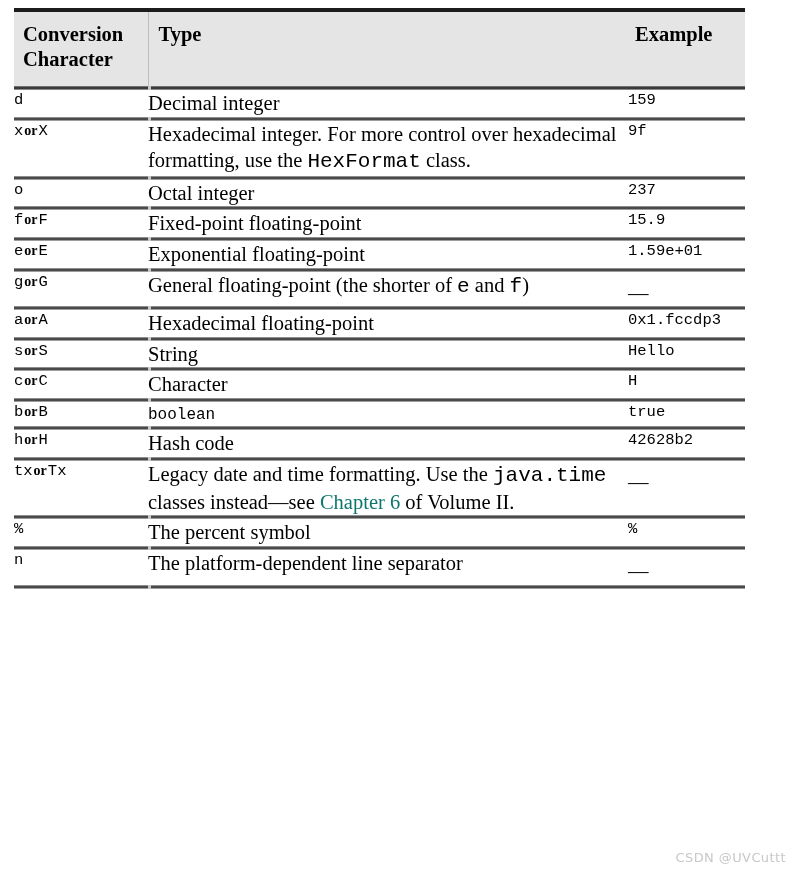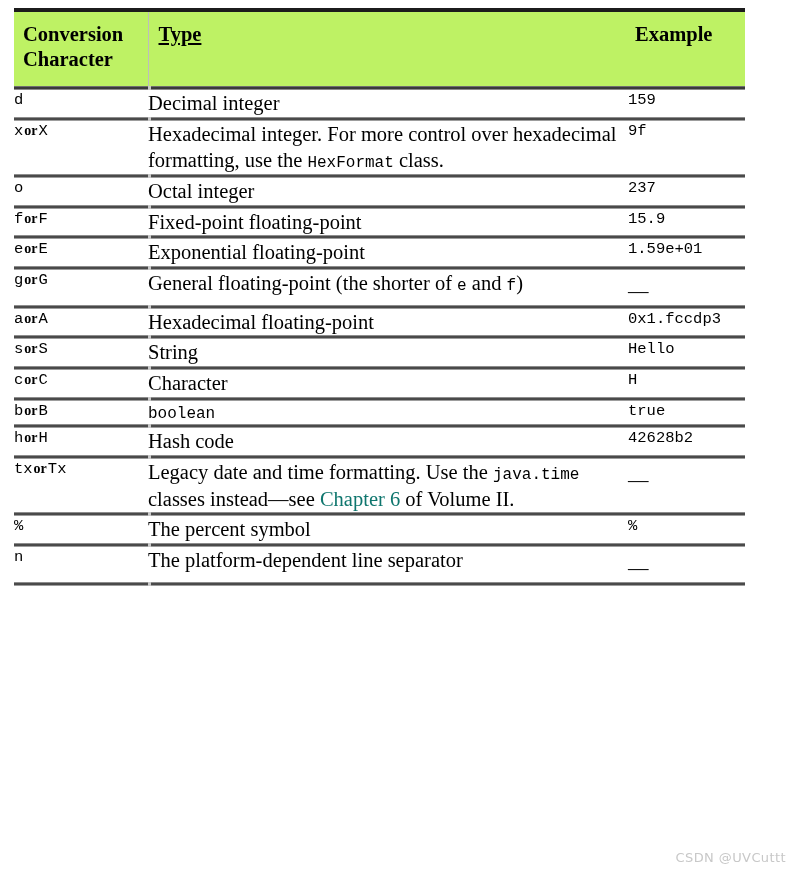--- a/index.html
+++ b/index.html
@@ -34,39 +34,38 @@
   
   .conv-table .top-rule td {
     padding: 0;
     height: 4px;
     background: #1c1c1c;
     border: 0;
   }
 
   
   thead.thead tr.hrow th {
-    background: #bef264;
+    background: #e5e5e5;
     border: 0;
     padding: 10px 0 14px 0;
     font-weight: bold;
     font-size: 20.5px;
     line-height: 1.22;
     text-align: left;
     vertical-align: top;
     color: #000;
   }
   thead.thead tr.hrow th.c1 {
     padding-left: 9px;
     border-right: 1px solid #bdbdbd;
     width: 134px;
   }
   thead.thead tr.hrow th.c2 {
     padding-left: 10px;
     width: 480px;
-    text-decoration: underline;
   }
   thead.thead tr.hrow th.c3 {
     padding-left: 7px;
     width: 117px;
   }
 
   
   .rule-row td {
     padding: 0;
     border: 0;
@@ -141,21 +140,21 @@
     white-space: nowrap;
   }
   td.cell-ex.dash {
     font-family: "Liberation Serif", "DejaVu Serif", serif;
     font-size: 20.5px;
     padding-top: 8px;
   }
 
   code.inline {
     font-family: "Liberation Mono", "DejaVu Sans Mono", monospace;
-    font-size: 16px;
+    font-size: 21px;
   }
   a.chapter-link {
     color: #0f766e;
     text-decoration: none;
   }
 
   .watermark {
     position: absolute;
     right: 8px;
     bottom: 6px;

